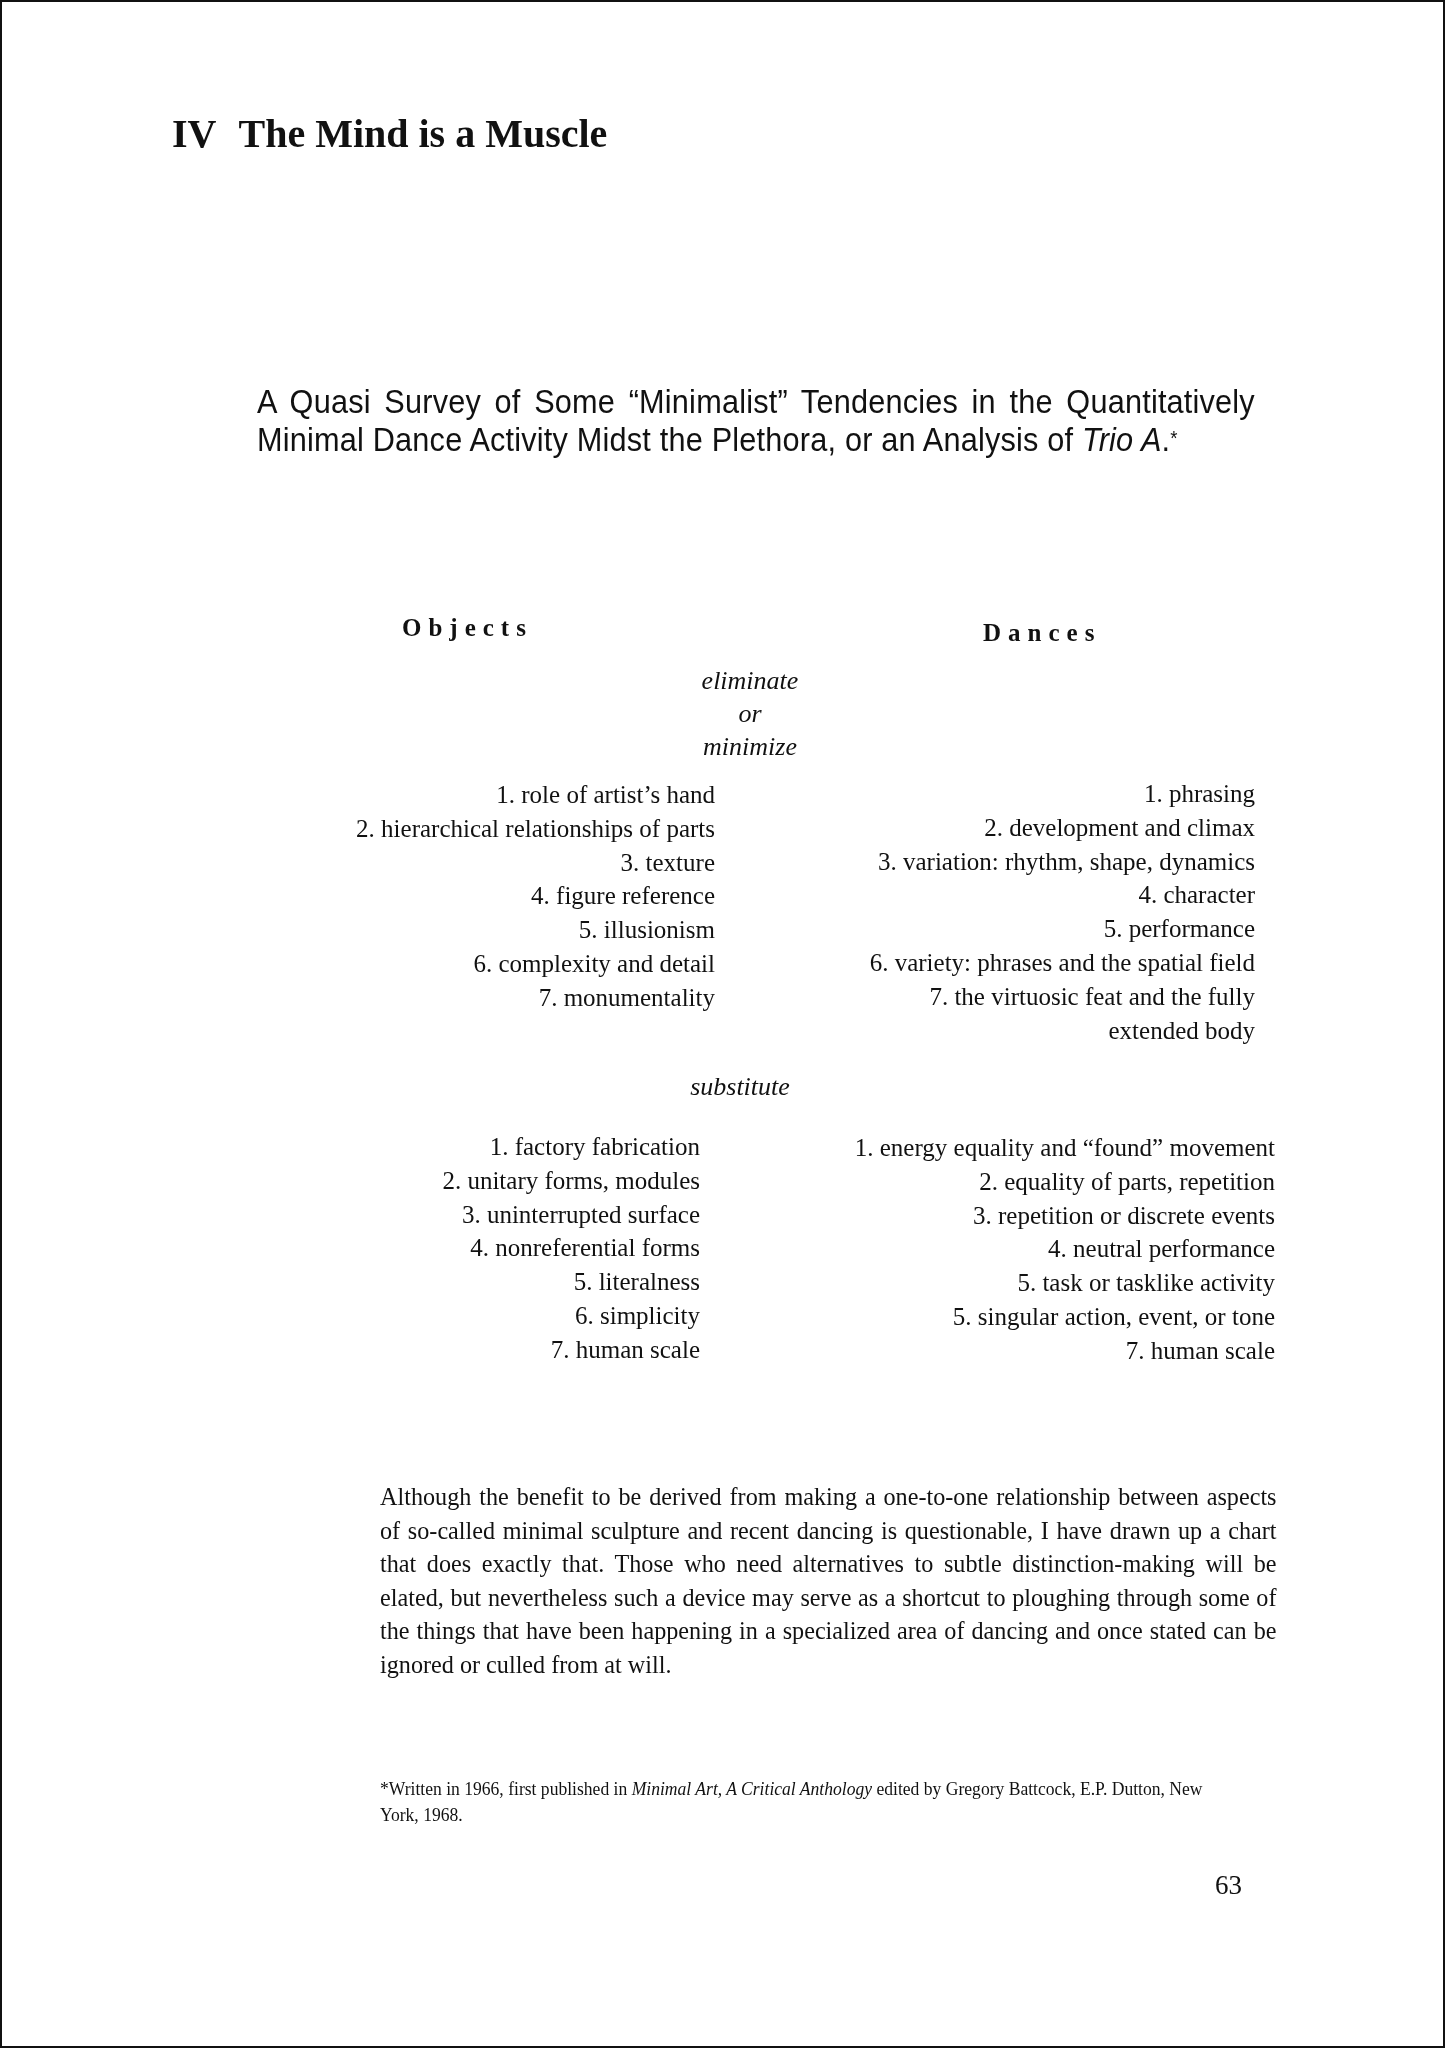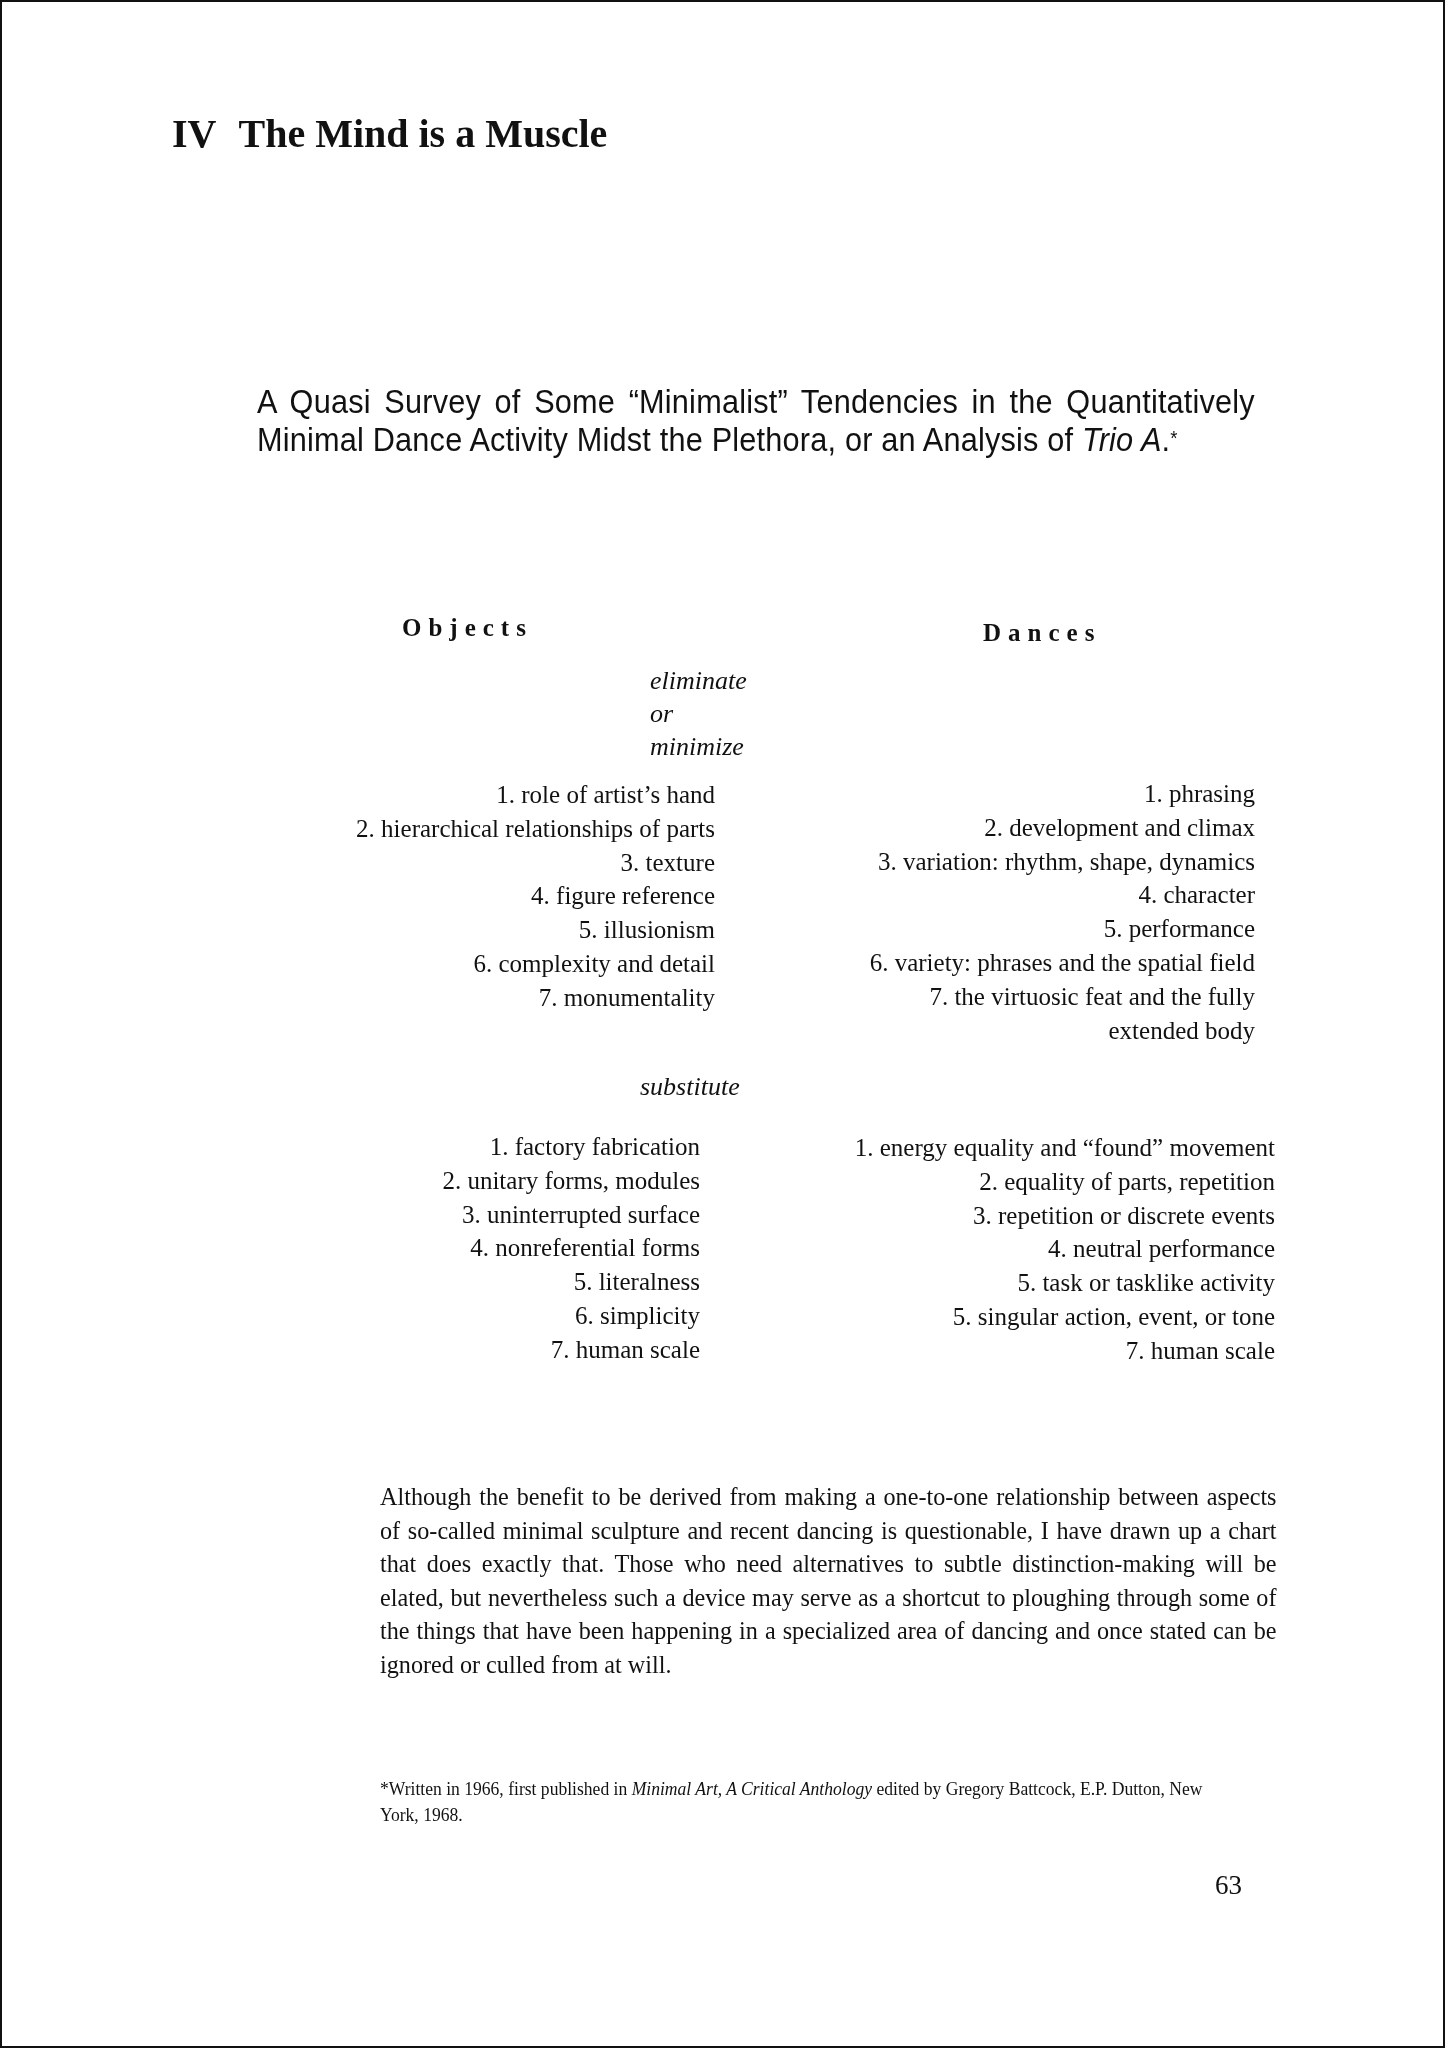--- a/index.html
+++ b/index.html
@@ -69,21 +69,21 @@
       letter-spacing: 7px;
       margin: 0;
     }
     .col-head.objects { left: 402px; top: 614px; }
     .col-head.dances { left: 964px; top: 619px; margin-left: 19px; }
     .directive {
       position: absolute;
       font-style: italic;
       font-size: 26px;
       line-height: 33px;
-      text-align: left;
+      text-align: center;
       margin: 0;
     }
     .directive.eliminate {
       left: 650px;
       top: 664px;
       width: 200px;
     }
     .directive.substitute {
       left: 640px;
       top: 1070px;

